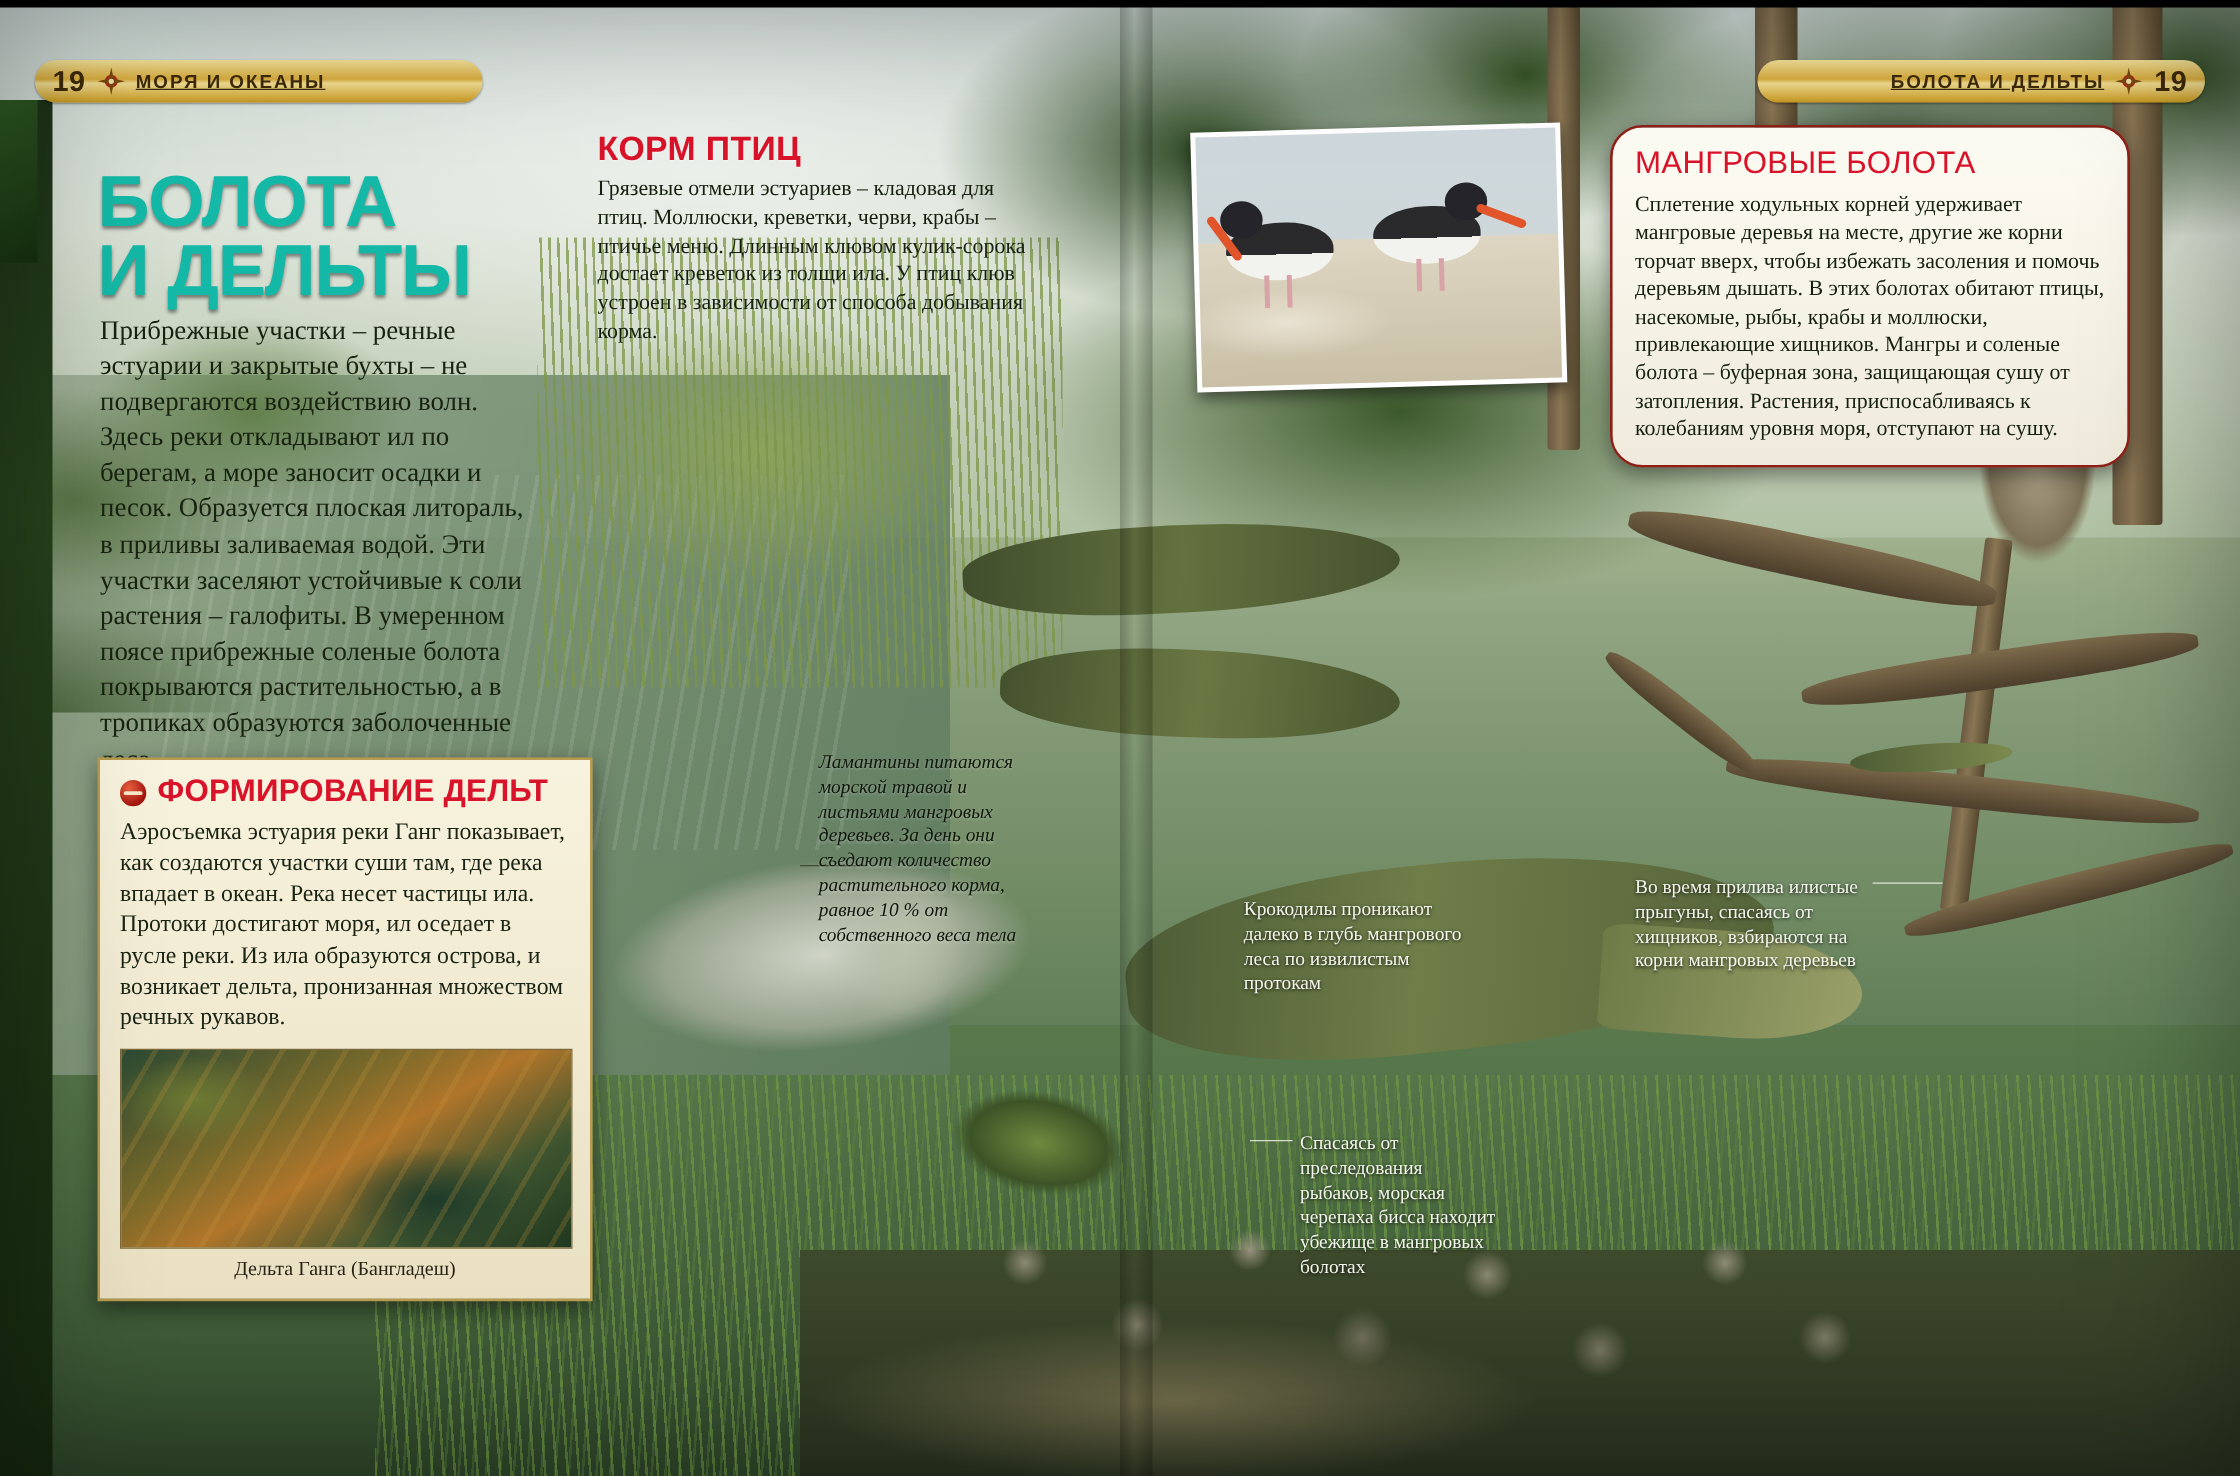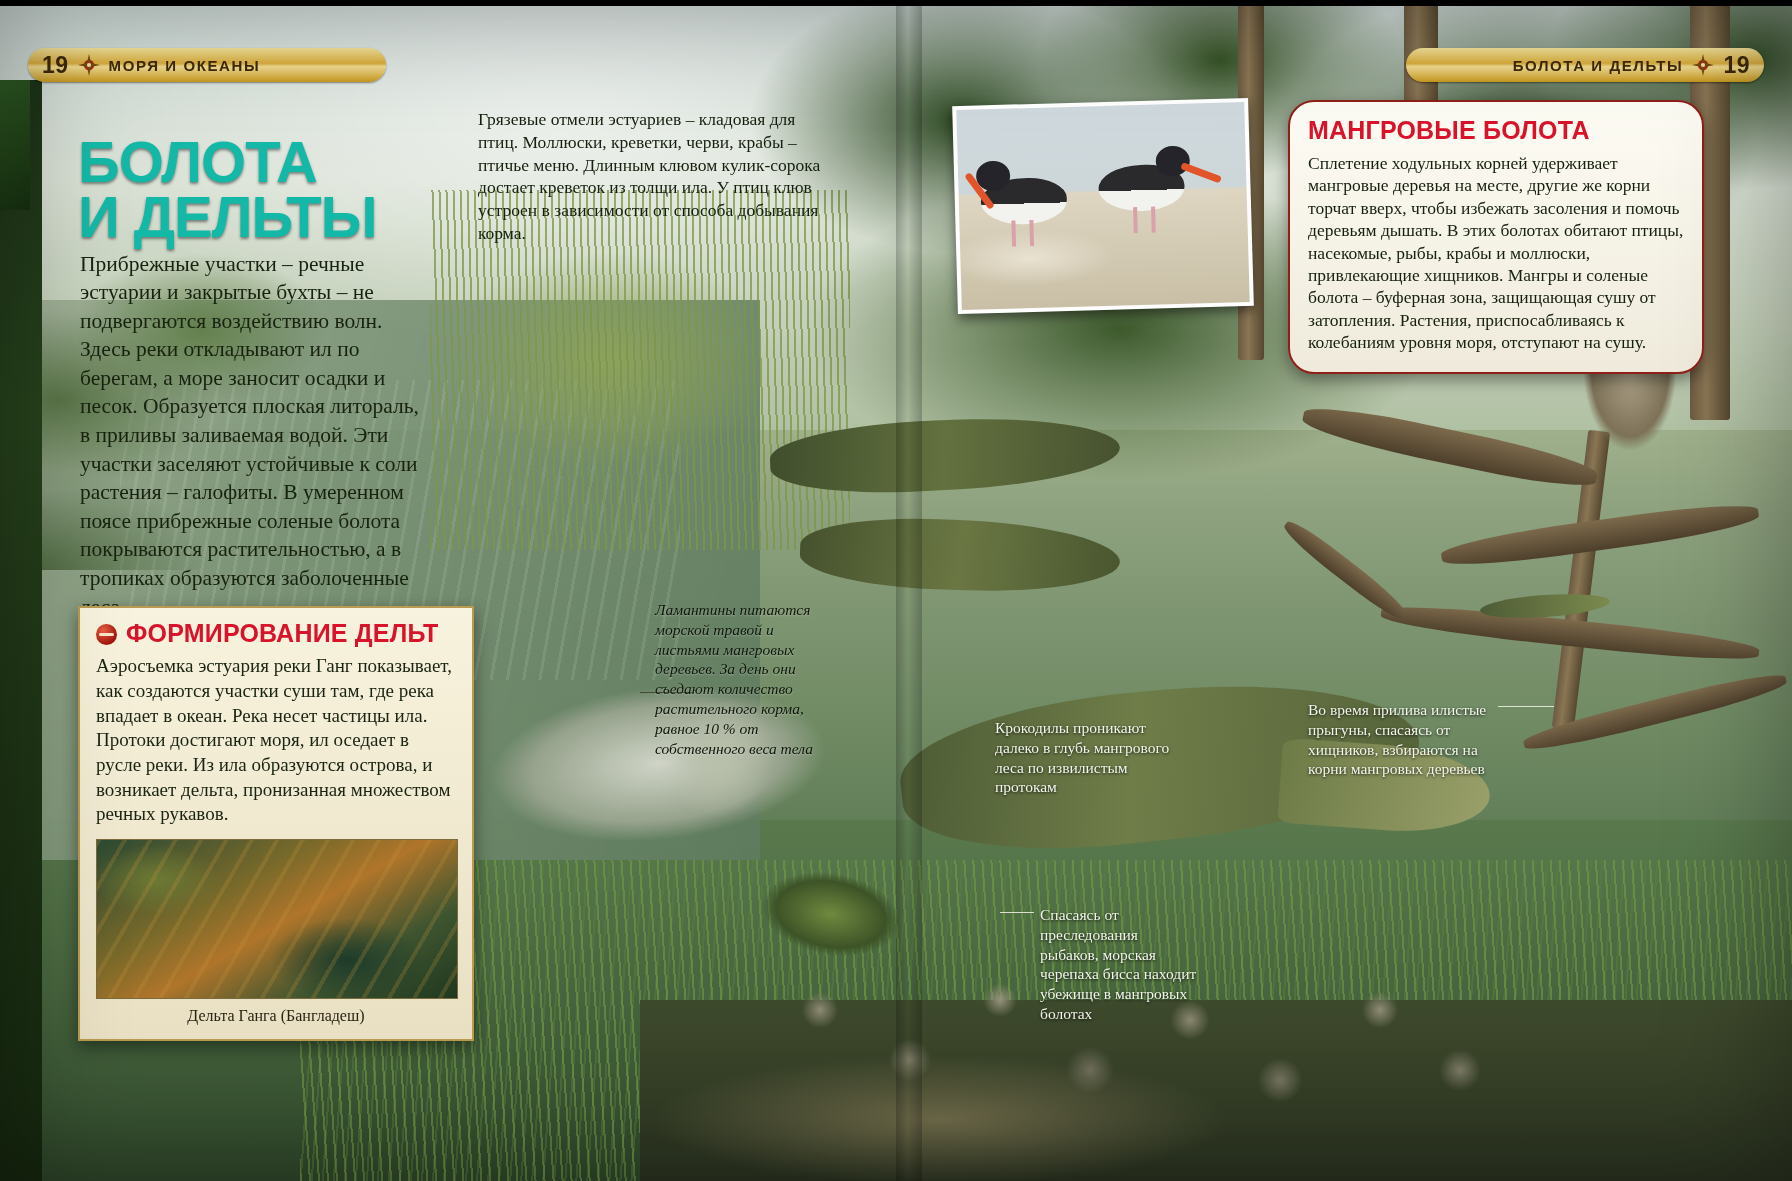--- a/index.html
+++ b/index.html
@@ -169,20 +169,21 @@
     font-family:"Liberation Sans", sans-serif;
   }
   .tab-left{left:28px;width:330px;padding:0 14px;}
   .tab-right{right:28px;width:330px;padding:0 14px;justify-content:flex-end;}
   .folio{
     font-weight:bold;font-size:23px;color:#3d2a08;letter-spacing:.5px;
   }
   .tab-text{
     font-size:15px;font-weight:bold;color:#3d2a08;letter-spacing:1.6px;
     text-transform:uppercase;
+    text-decoration:underline;
   }
   .compass{
     width:22px;height:22px;margin:0 9px;flex:0 0 auto;position:relative;
   }
   .compass svg{display:block}
 
   
   .main-title{
     position:absolute;left:78px;top:95px;width:430px;
     font-family:"Liberation Sans", sans-serif;
@@ -237,21 +238,21 @@
   
   .panel-mangrove{
     position:absolute;left:1288px;top:100px;width:376px;
     background:linear-gradient(#fdfcf4,#efeadb);
     border:2.5px solid #8e2018;
     border-radius:26px;
     padding:14px 18px 18px;
     box-shadow:0 6px 16px rgba(0,0,0,.42);
   }
   .panel-mangrove .h{
-    font-family:"Liberation Sans", sans-serif;font-weight:bold;
+    font-family:"Liberation Sans", sans-serif;font-weight:normal;
     color:#d8132a;font-size:25px;margin-bottom:7px;letter-spacing:.2px;
   }
   .panel-mangrove .body{font-size:17.5px;line-height:1.28;color:#15200e;}
 
   
   .panel-delta{
     position:absolute;left:78px;top:606px;width:360px;
     background:linear-gradient(#f8f3de,#e9e0c3);
     border:2px solid #b99a4e;
     box-shadow:0 6px 16px rgba(0,0,0,.45);
@@ -389,20 +390,21 @@
       </svg>
     </span>
     <span class="folio">19</span>
   </div>
 
   <h1 class="main-title" style="white-space:pre-line;">БОЛОТА
 И ДЕЛЬТЫ</h1>
   <p class="intro">Прибрежные участки – речные эстуарии и закрытые бухты – не подвергаются воздействию волн. Здесь реки откладывают ил по берегам, а море заносит осадки и песок. Образуется плоская литораль, в приливы заливаемая водой. Эти участки заселяют устойчивые к соли растения – галофиты. В умеренном поясе прибрежные соленые болота покрываются растительностью, а в тропиках образуются заболоченные леса.</p>
 
   <div class="birds-col">
+    <div class="col-heading">КОРМ ПТИЦ</div>
     <div class="body">Грязевые отмели эстуариев – кладовая для птиц. Моллюски, креветки, черви, крабы – птичье меню. Длинным клювом кулик-сорока достает креветок из толщи ила. У птиц клюв устроен в зависимости от способа добывания корма.</div>
   </div>
 
   <div class="photo">
     <div class="photo-inner">
       <div class="bird" style="left:22px;top:52px;">
         <div class="bird-body" style="left:0;top:18px;"></div>
         <div class="bird-head" style="left:-4px;top:0;"></div>
         <div class="bird-beak" style="left:-22px;top:26px;transform:rotate(55deg);"></div>
         <div class="bird-leg" style="left:30px;top:60px;"></div>

